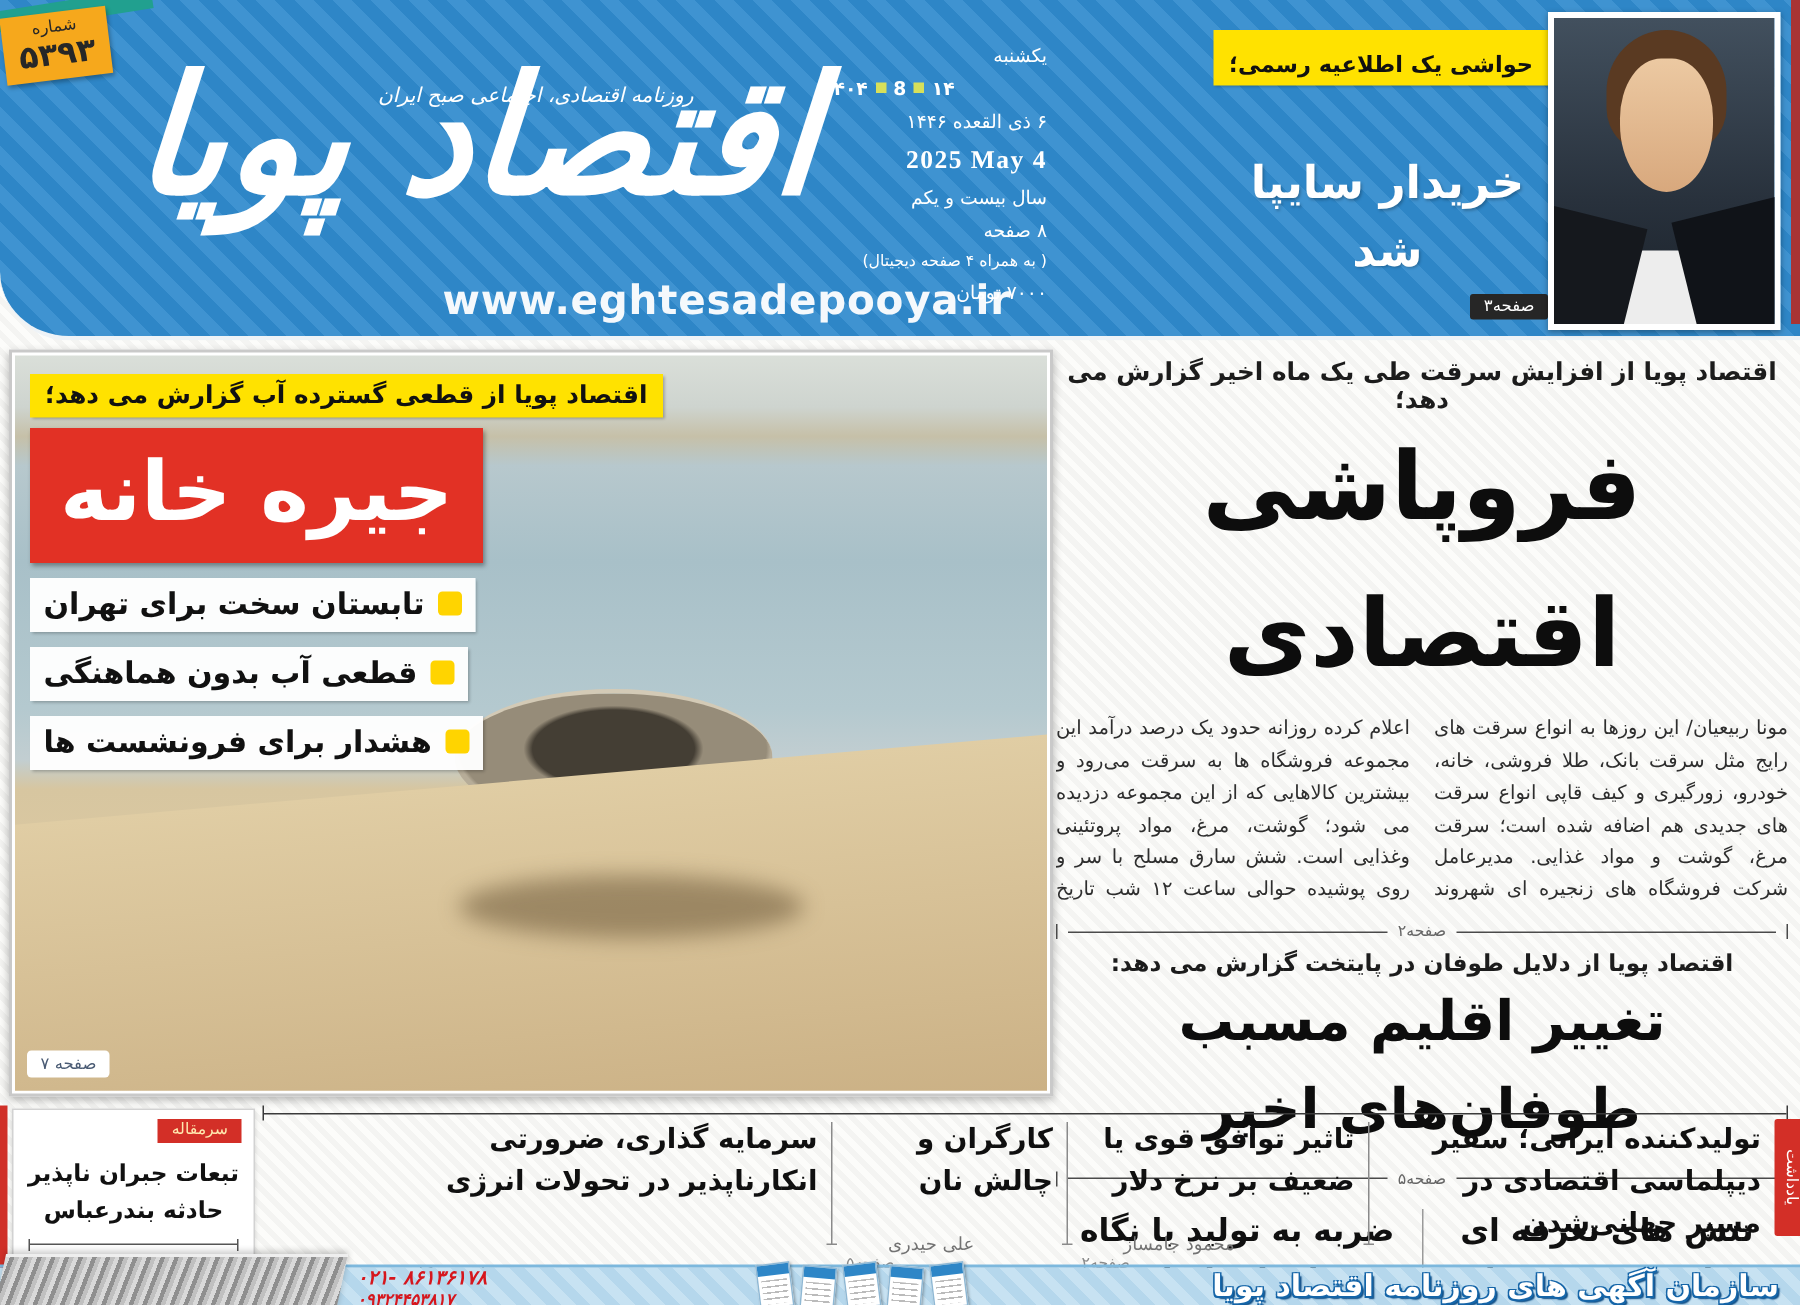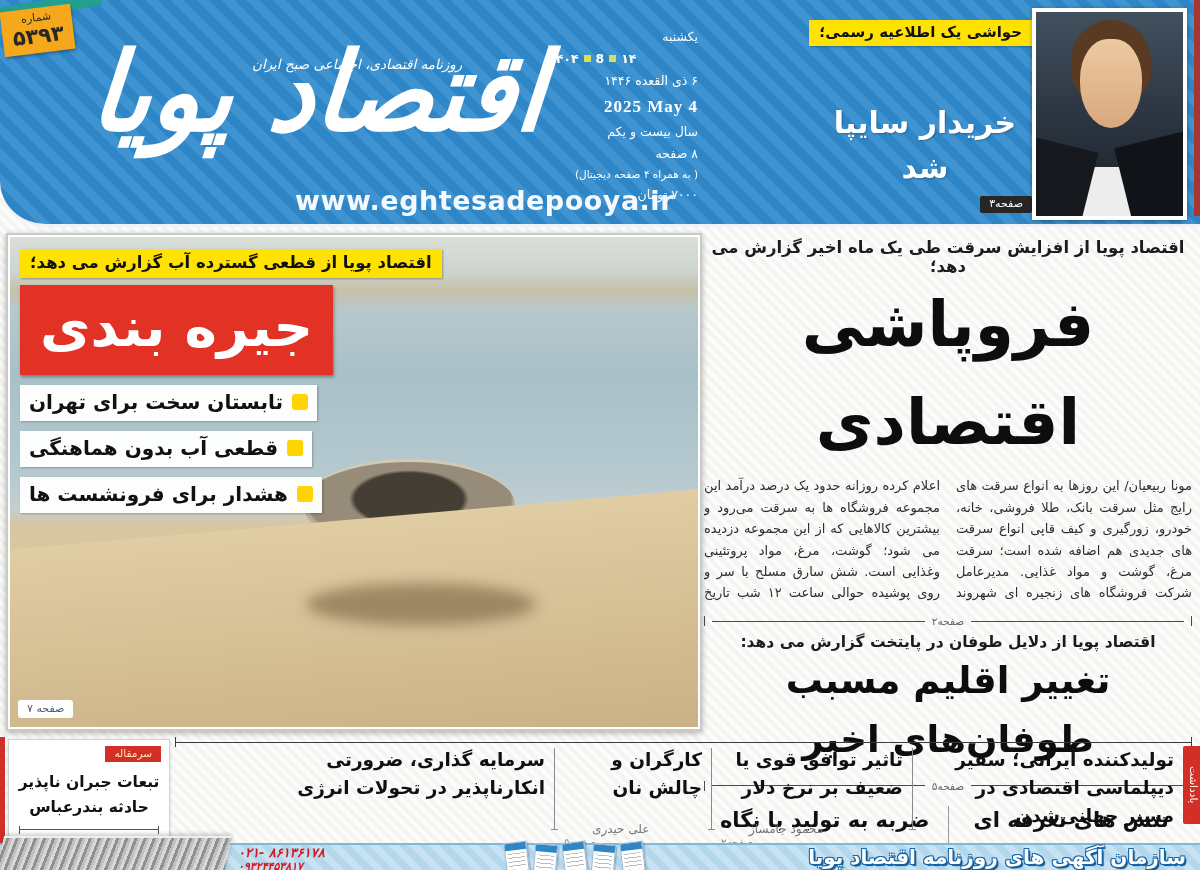--- a/index.html
+++ b/index.html
@@ -29,21 +29,21 @@
   }
   .tagline{position:absolute;left:252px;top:56px;color:#fff;font-size:13.5px;font-style:italic;}
   .website{position:absolute;left:295px;top:185px;color:#fff;font-size:27px;letter-spacing:.5px;direction:ltr;font-weight:bold;opacity:.95;}
   .dateinfo{position:absolute;right:502px;top:26px;width:150px;color:#fff;font-size:12.5px;text-align:right;line-height:1.75;}
   .date-row{display:flex;justify-content:flex-end;align-items:center;gap:5px;font-weight:bold;}
   .date-sq{width:7px;height:7px;background:#d7e05a;display:inline-block;}
   .greg{font-size:17px;font-weight:bold;letter-spacing:1px;direction:ltr;font-family:Liberation Serif, serif;}
   .digital{font-size:10.5px;}
   .lead-kicker{
     position:absolute;right:168px;top:20px;background:#ffe200;color:#111;
-    font-size:15px;font-weight:bold;padding:3px 10px 5px;box-shadow:1px 1px 2px rgba(0,0,0,.25);
+    font-size:15px;font-weight:bold;padding:14px 10px 5px;box-shadow:1px 1px 2px rgba(0,0,0,.25);
   }
   .lead-headline{
     position:absolute;right:160px;top:55px;width:230px;color:#fff;
     font-size:30px;font-weight:bold;text-align:center;line-height:1.5;
     text-shadow:1px 1px 2px rgba(0,0,0,.25);
   }
   .lead-page-badge{
     position:absolute;right:168px;top:196px;background:#262626;color:#fff;
     font-size:11px;padding:1px 9px 3px;border-radius:2px;
   }
@@ -208,21 +208,21 @@
 <section class="photo-card">
   <div class="photo">
     <div class="spill-wall"></div>
     <div class="spill-funnel"></div>
     <div class="spill-stem"></div>
     <div class="sand-fg"></div>
     <div class="spill-shadow"></div>
 
     <div class="photo-overlay">
       <div class="photo-kicker">اقتصاد پویا از قطعی گسترده آب گزارش می دهد؛</div>
-      <div class="photo-title">جیره بندی</div>
+      <div class="photo-title">جیره خانه</div>
       <div class="bullet-strip">
         <span class="bullet-sq"></span>
         <span>تابستان سخت برای تهران</span>
       </div>
       <div class="bullet-strip">
         <span class="bullet-sq"></span>
         <span>قطعی آب بدون هماهنگی</span>
       </div>
       <div class="bullet-strip">
         <span class="bullet-sq"></span>

